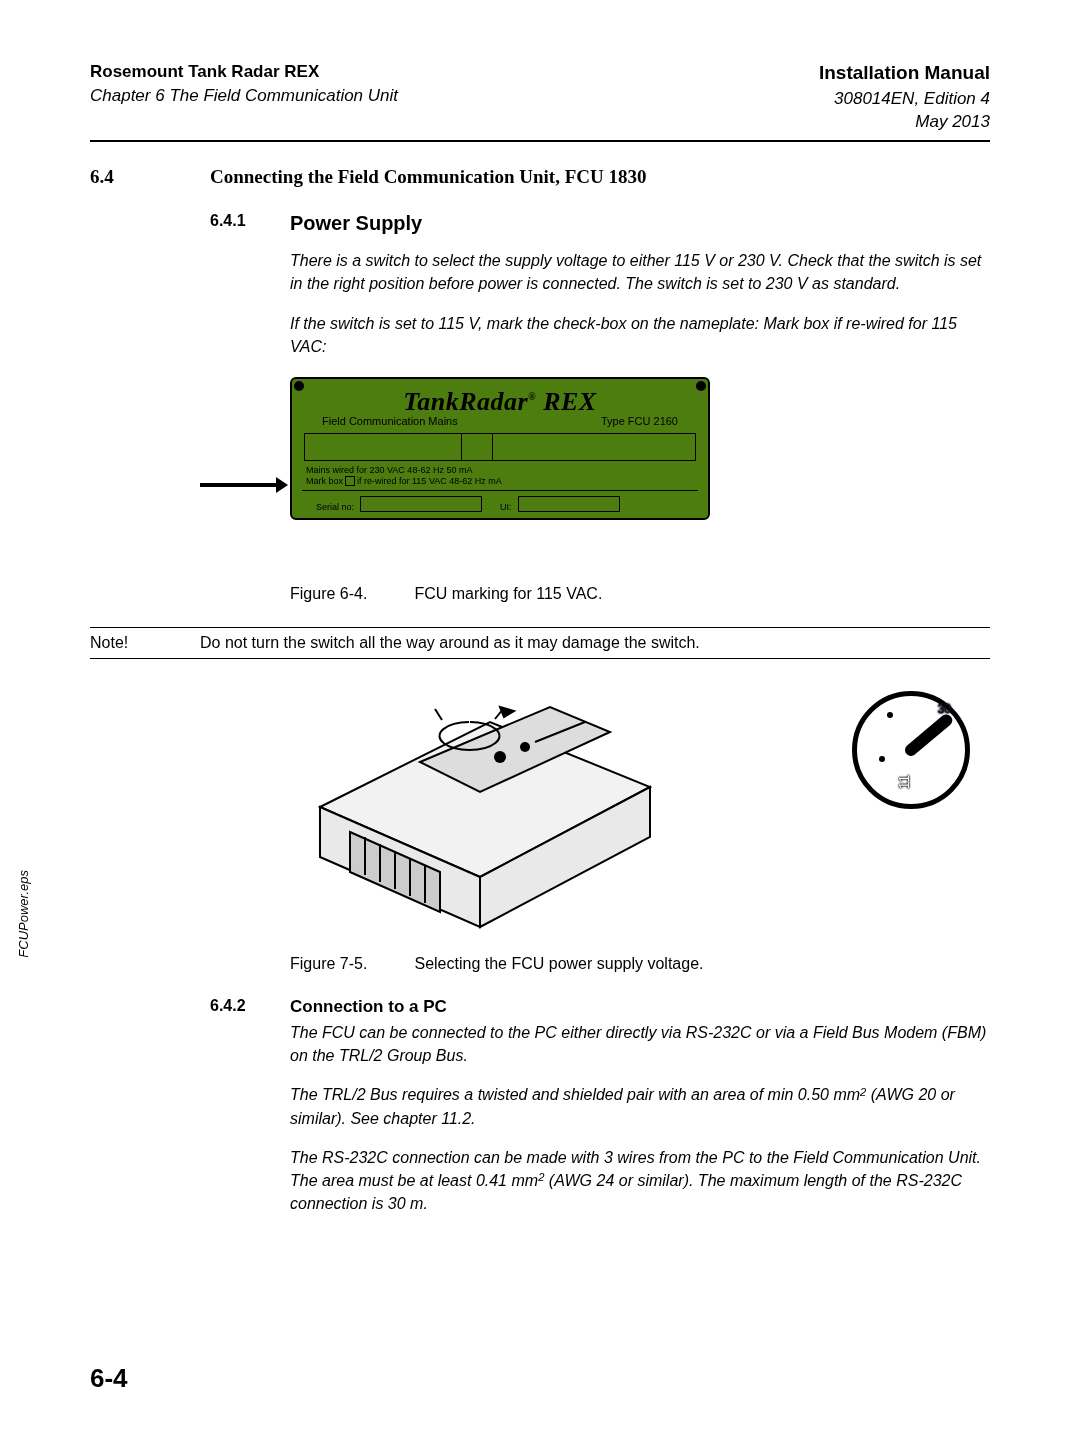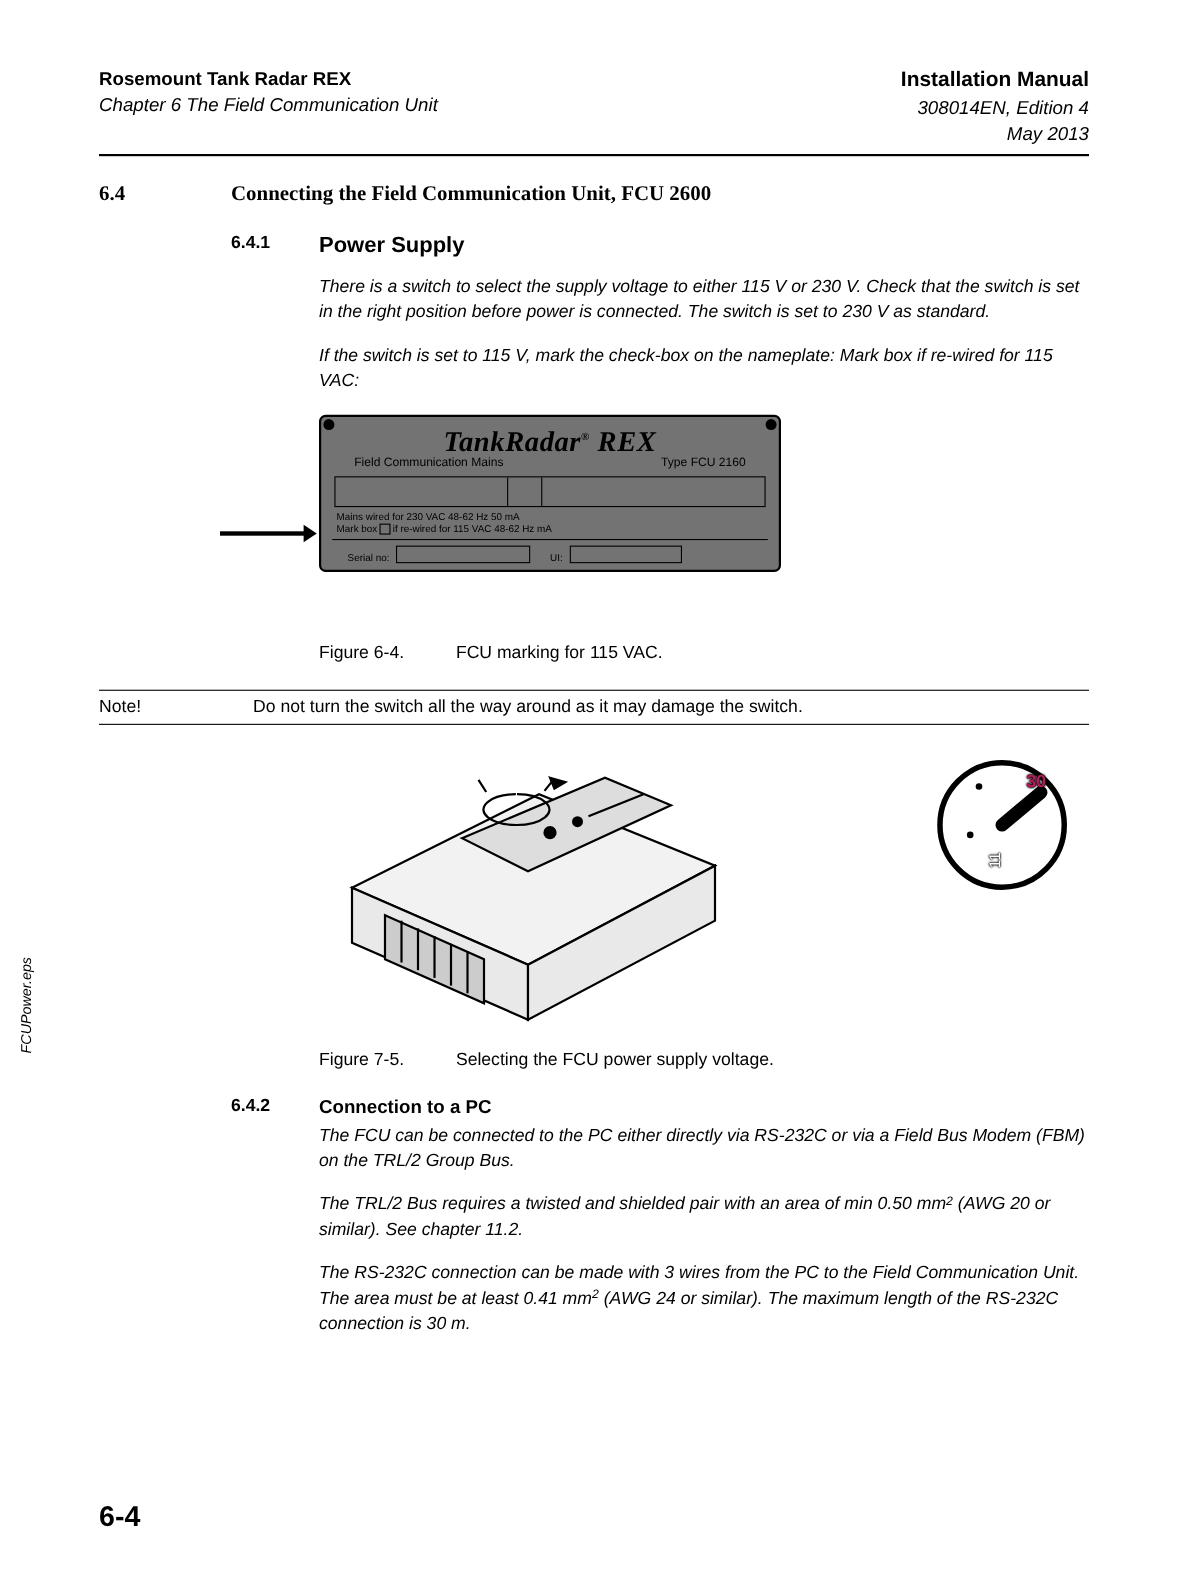--- a/index.html
+++ b/index.html
@@ -76,21 +76,21 @@
   }
   .arrow .head {
     position:absolute; right:0; top:-2px;
     border-left:12px solid #000; border-top:8px solid transparent; border-bottom:8px solid transparent;
   }
   .nameplate {
     border: 2px solid #000;
     border-radius: 6px;
     width: 420px;
     padding: 6px 10px 4px 10px;
-    background: #737373;
+    background: #4d7c0f;
     position: relative;
     box-sizing: border-box;
     margin-top: 19px;
   }
   .nameplate .corner-hole {
     width:10px; height:10px; background:#000; border-radius:50%; position:absolute;
   }
   .np-title {
     text-align:center; font-family: 'Times New Roman', serif;
     font-size: 26px; font-style: italic; font-weight: bold;
@@ -113,21 +113,20 @@
   .figure-caption {
     font-size: 16px;
     margin: 8px 0 24px 0;
     text-align: left;
   }
   .figure-caption .fignum { display:inline-block; width: 120px; }
   .note-row {
     display:flex;
     font-size:16px;
     margin: 6px 0;
-    gap: 30px;
   }
   .note-row .note-label { flex:0 0 110px; }
   .fcu-drawing {
     margin: 28px 0 6px 0;
     position: relative;
     height: 260px;
   }
   .fcu-drawing svg { display:block; }
   .dial {
     position:absolute;
@@ -140,21 +139,21 @@
   }
   .dial .pointer {
     position:absolute; left:50%; top:50%;
     width: 58px; height: 12px;
     background:#000;
     border-radius: 6px;
     transform-origin: 6px 6px;
     transform: translate(-6px,-6px) rotate(-40deg);
   }
   .dial .dot { position:absolute; width:6px; height:6px; background:#000; border-radius:50%; }
-  .dial .num30 { position:absolute; right:14px; top:6px; font-size:16px; color:#be185d; font-weight:bold; text-shadow:0 0 2px #000, 0 0 2px #000, 0 0 2px #000, 0 0 2px #000; }
+  .dial .num30 { position:absolute; right:14px; top:6px; font-size:12px; color:#0f172a; font-weight:normal; text-shadow:0 0 2px #000, 0 0 2px #000, 0 0 2px #000, 0 0 2px #000; }
   .dial .num11 { position:absolute; left:40px; bottom:14px; font-size:14px; transform: rotate(-90deg); color:white; text-shadow:0 0 2px #000,0 0 2px #000,0 0 2px #000; }
   .page-number {
     position: absolute;
     bottom: 40px;
     left: 90px;
     font-size: 26px;
     font-weight: bold;
   }
   .side-label-left {
     position:absolute;
@@ -177,21 +176,21 @@
     <div class="header-right">
       <div class="hr1">Installation Manual</div>
       <div class="hr2">308014EN, Edition 4</div>
       <div class="hr3">May 2013</div>
     </div>
   </div>
   <hr class="thick-rule">
 
   <h2 class="section-heading">
     <span class="sec-num">6.4</span>
-    <span>Connecting the Field Communication Unit, FCU 2600</span>
+    <span>Connecting the Field Communication Unit, FCU 1830</span>
   </h2>
 
   <div class="sub-heading-wrap">
     <span class="snum">6.4.1</span>
     <span style="font-weight:bold; font-size:20px;">Power Supply</span>
   </div>
 
   <div class="indent-block" style="margin-top:14px;">
     <p class="body-text">There is a switch to select the supply voltage to either 115 V or 230 V. Check that the switch is set in the right position before power is connected. The switch is set to 230 V as standard.</p>
     <p class="body-text">If the switch is set to 115 V, mark the check-box on the nameplate: Mark box if re-wired for 115 VAC:</p>

